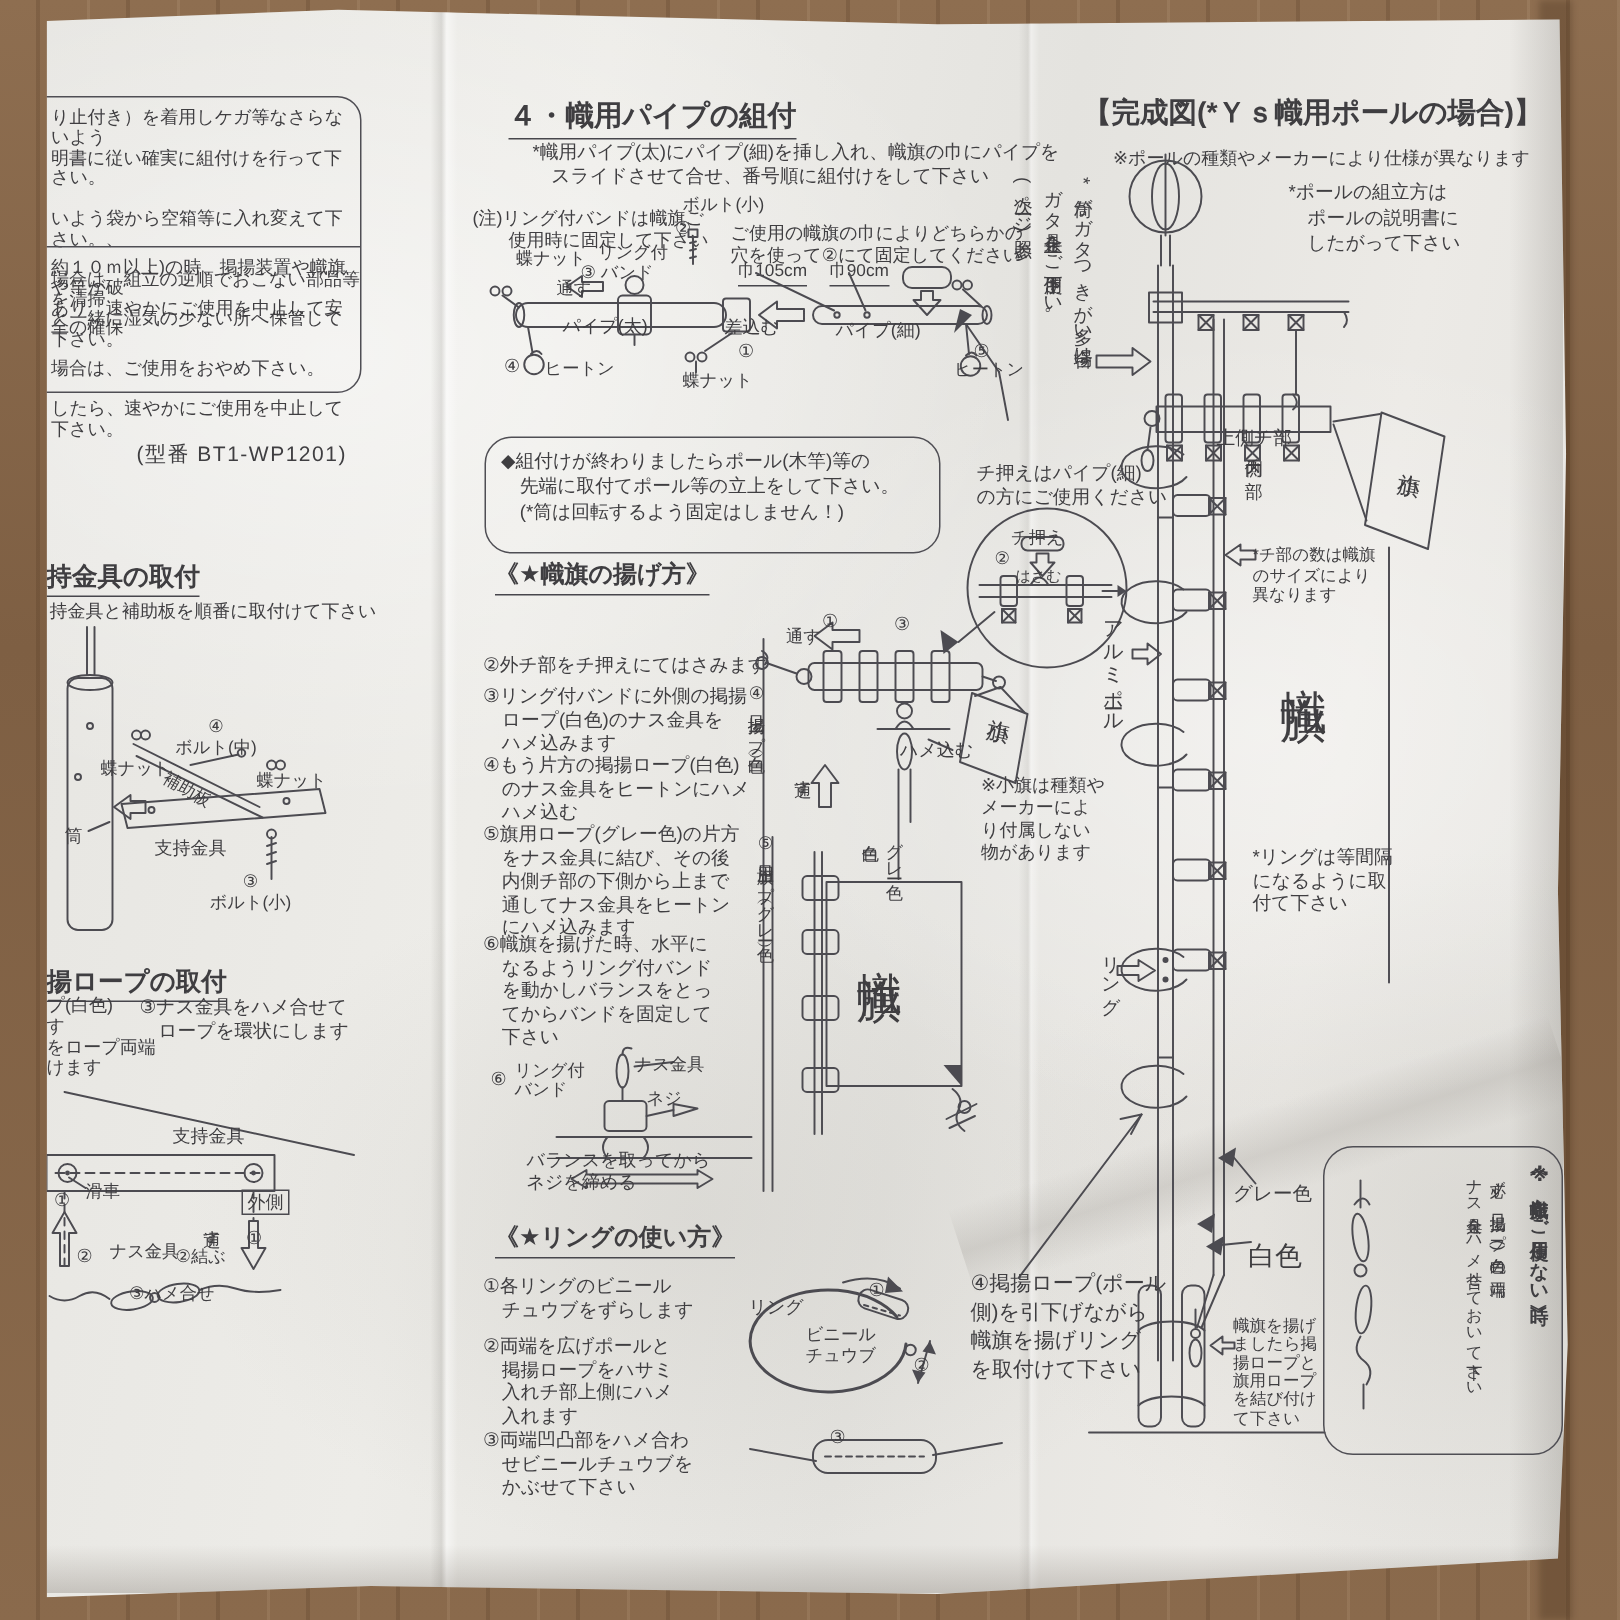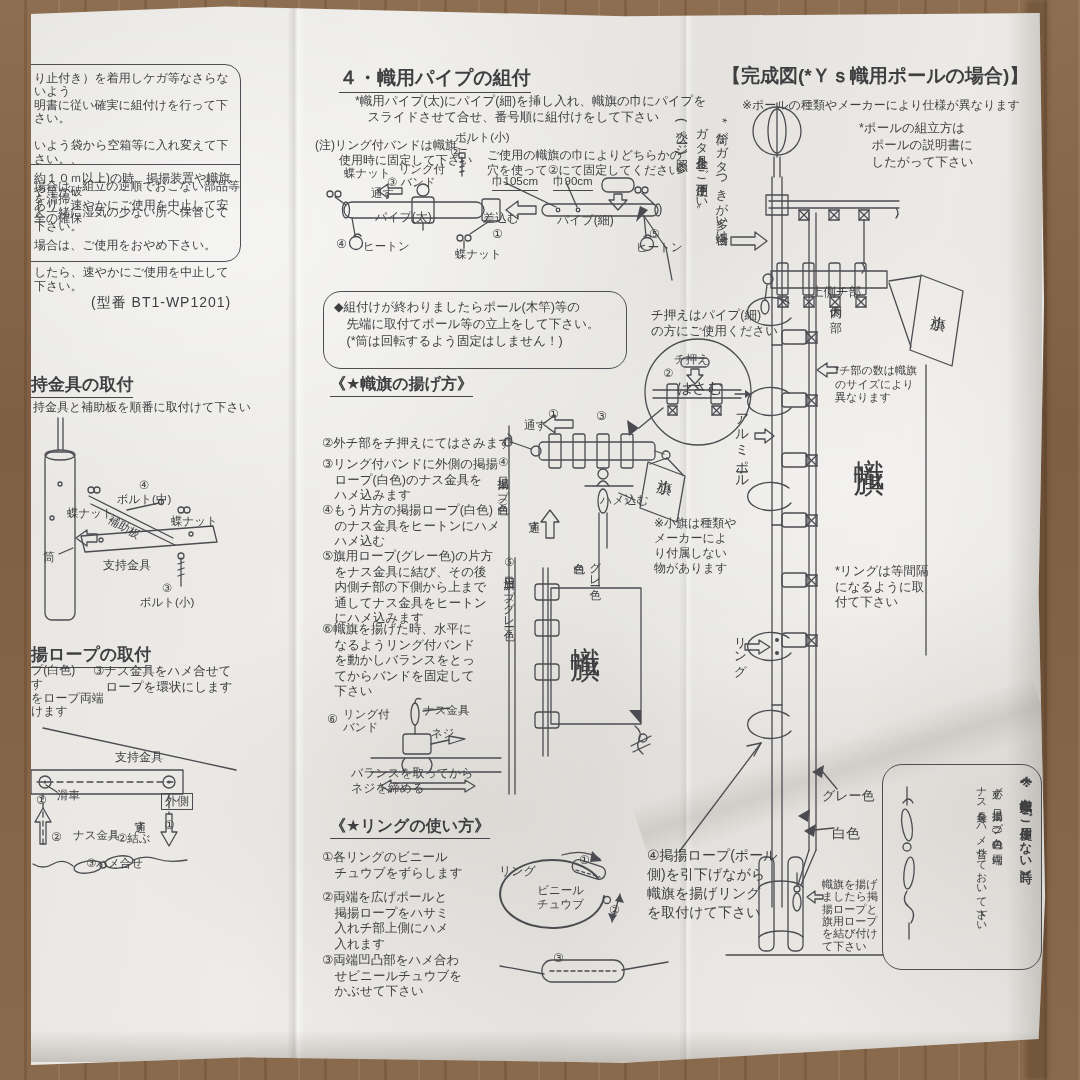--- a/index.html
+++ b/index.html
@@ -373,21 +373,21 @@
         <line class="ln" x1="36" y1="68" x2="27" y2="77"></line>
       <rect class="ln" x="71" y="68" width="9" height="9"></rect>
         <line class="ln" x1="71" y1="68" x2="80" y2="77"></line>
         <line class="ln" x1="80" y1="68" x2="71" y2="77"></line>
       <path class="ln" d="M46,52 q6,-10 12,0"></path>
       <line class="ln" x1="94" y1="56" x2="104" y2="56"></line>
         <polygon class="fl" points="104,52 110,56 104,60"></polygon>
     </svg>
     <div class="t" style="left:643px;top:352px;font-size:11.5px;">チ押え</div>
     <div class="t" style="left:632px;top:366px;font-size:11.5px;">②</div>
-    <div class="t" style="left:646px;top:379px;font-size:15px;">はさむ</div>
+    <div class="t" style="left:646px;top:379px;font-size:10px;">はさむ</div>
 
     <svg style="left:640px;top:95px;" width="372" height="880" viewBox="0 0 372 880">
       <defs>
         <g id="xclip">
           <rect class="ln" x="111" y="0" width="25" height="14" rx="3"></rect>
           <rect class="ln" x="135" y="2" width="11" height="11"></rect>
           <line class="ln" x1="135" y1="2" x2="146" y2="13"></line>
             <line class="ln" x1="146" y1="2" x2="135" y2="13"></line>
         </g>
         <path id="cring" class="ln" d="M118,-7 A23,14 0 1 0 120,8"></path>
@@ -478,21 +478,21 @@
     <div class="t" style="left:804px;top:364px;font-size:11px;">*チ部の数は幟旗
 のサイズにより
 異なります</div>
     <div class="t v" style="left:818px;top:434px;font-size:31px;letter-spacing:6px;">幟旗</div>
     <div class="t v" style="left:901px;top:304px;font-size:15px;transform:rotate(10deg);">小旗</div>
     <div class="t" style="left:804px;top:564px;font-size:12.5px;">*リングは等間隔
 になるように取
 付て下さい</div>
     <div class="t v" style="left:701px;top:628px;font-size:12.5px;">リング</div>
     <div class="t" style="left:791px;top:788px;font-size:13px;">グレー色</div>
-    <div class="t" style="left:801px;top:826px;font-size:14px;font-family:Liberation Mono, monospace;">白色</div>
+    <div class="t" style="left:801px;top:826px;font-size:18px;">白色</div>
     <div class="t" style="left:616px;top:846px;font-size:14px;line-height:1.35;">④掲揚ロープ(ポール
 側)を引下げながら
 幟旗を揚げリング
 を取付けて下さい</div>
     <div class="t" style="left:791px;top:878px;font-size:11px;line-height:1.12;">幟旗を揚げ
 ましたら掲
 揚ロープと
 旗用ロープ
 を結び付け
 て下さい</div>

